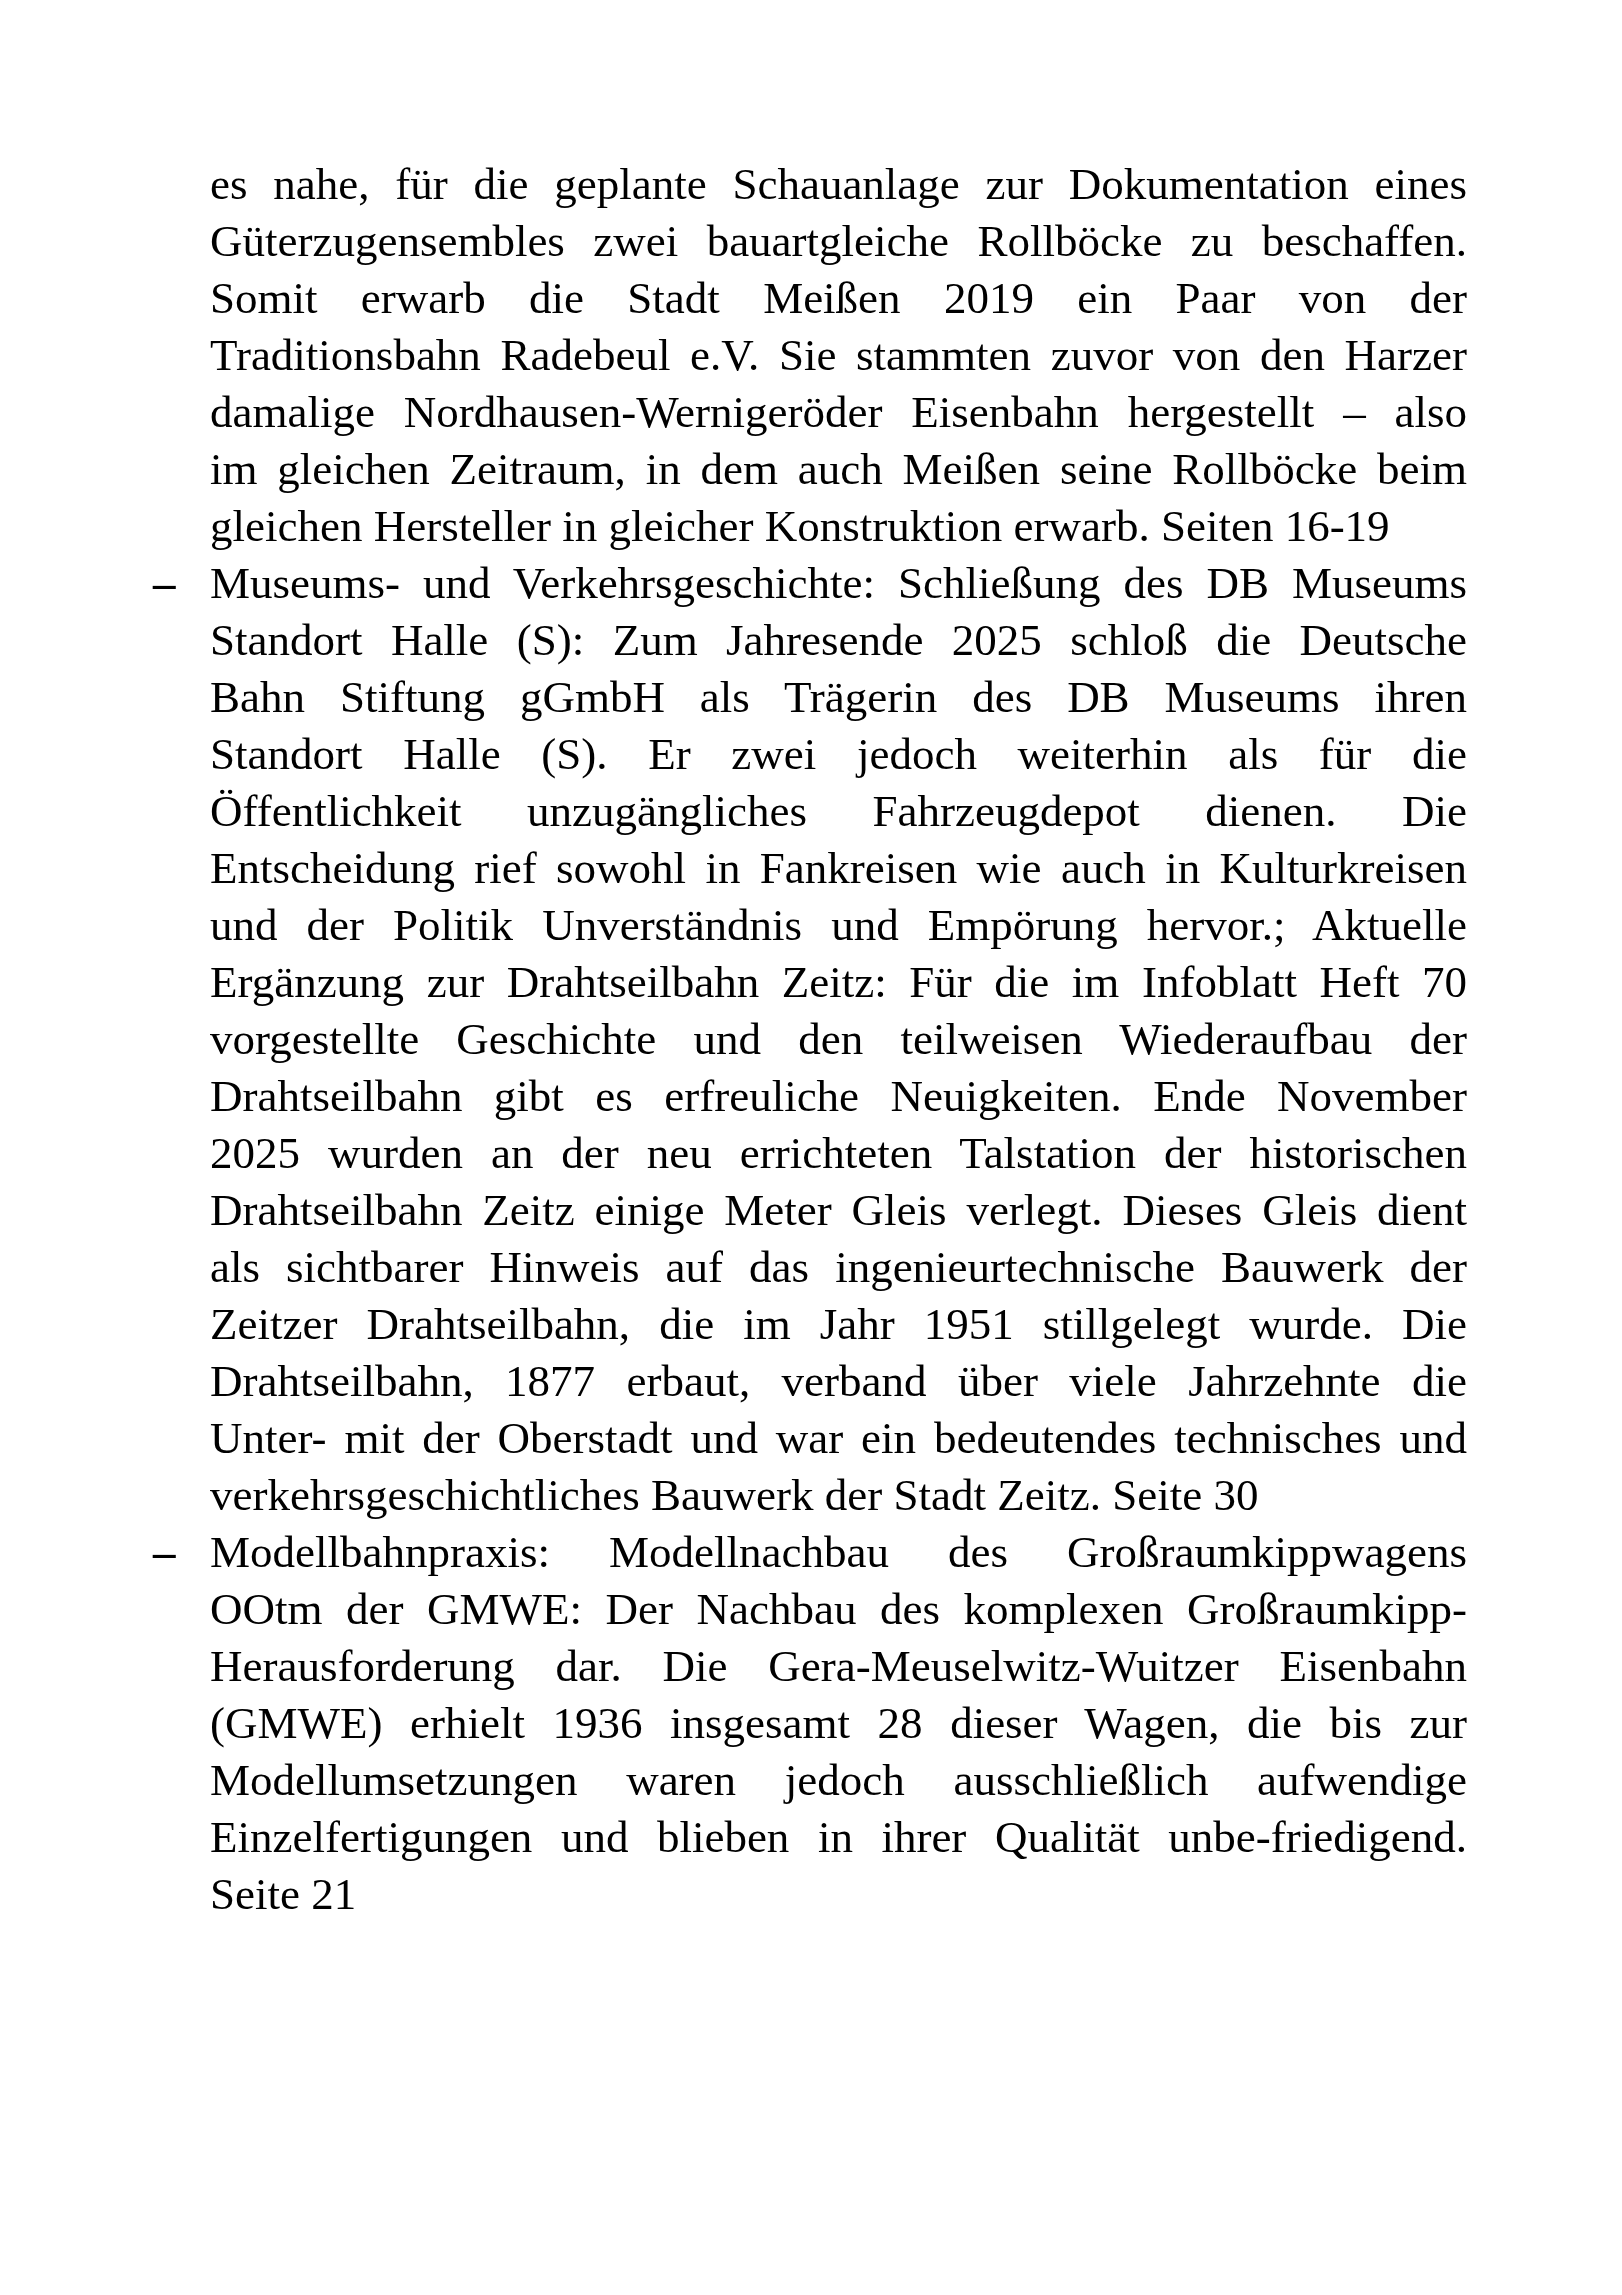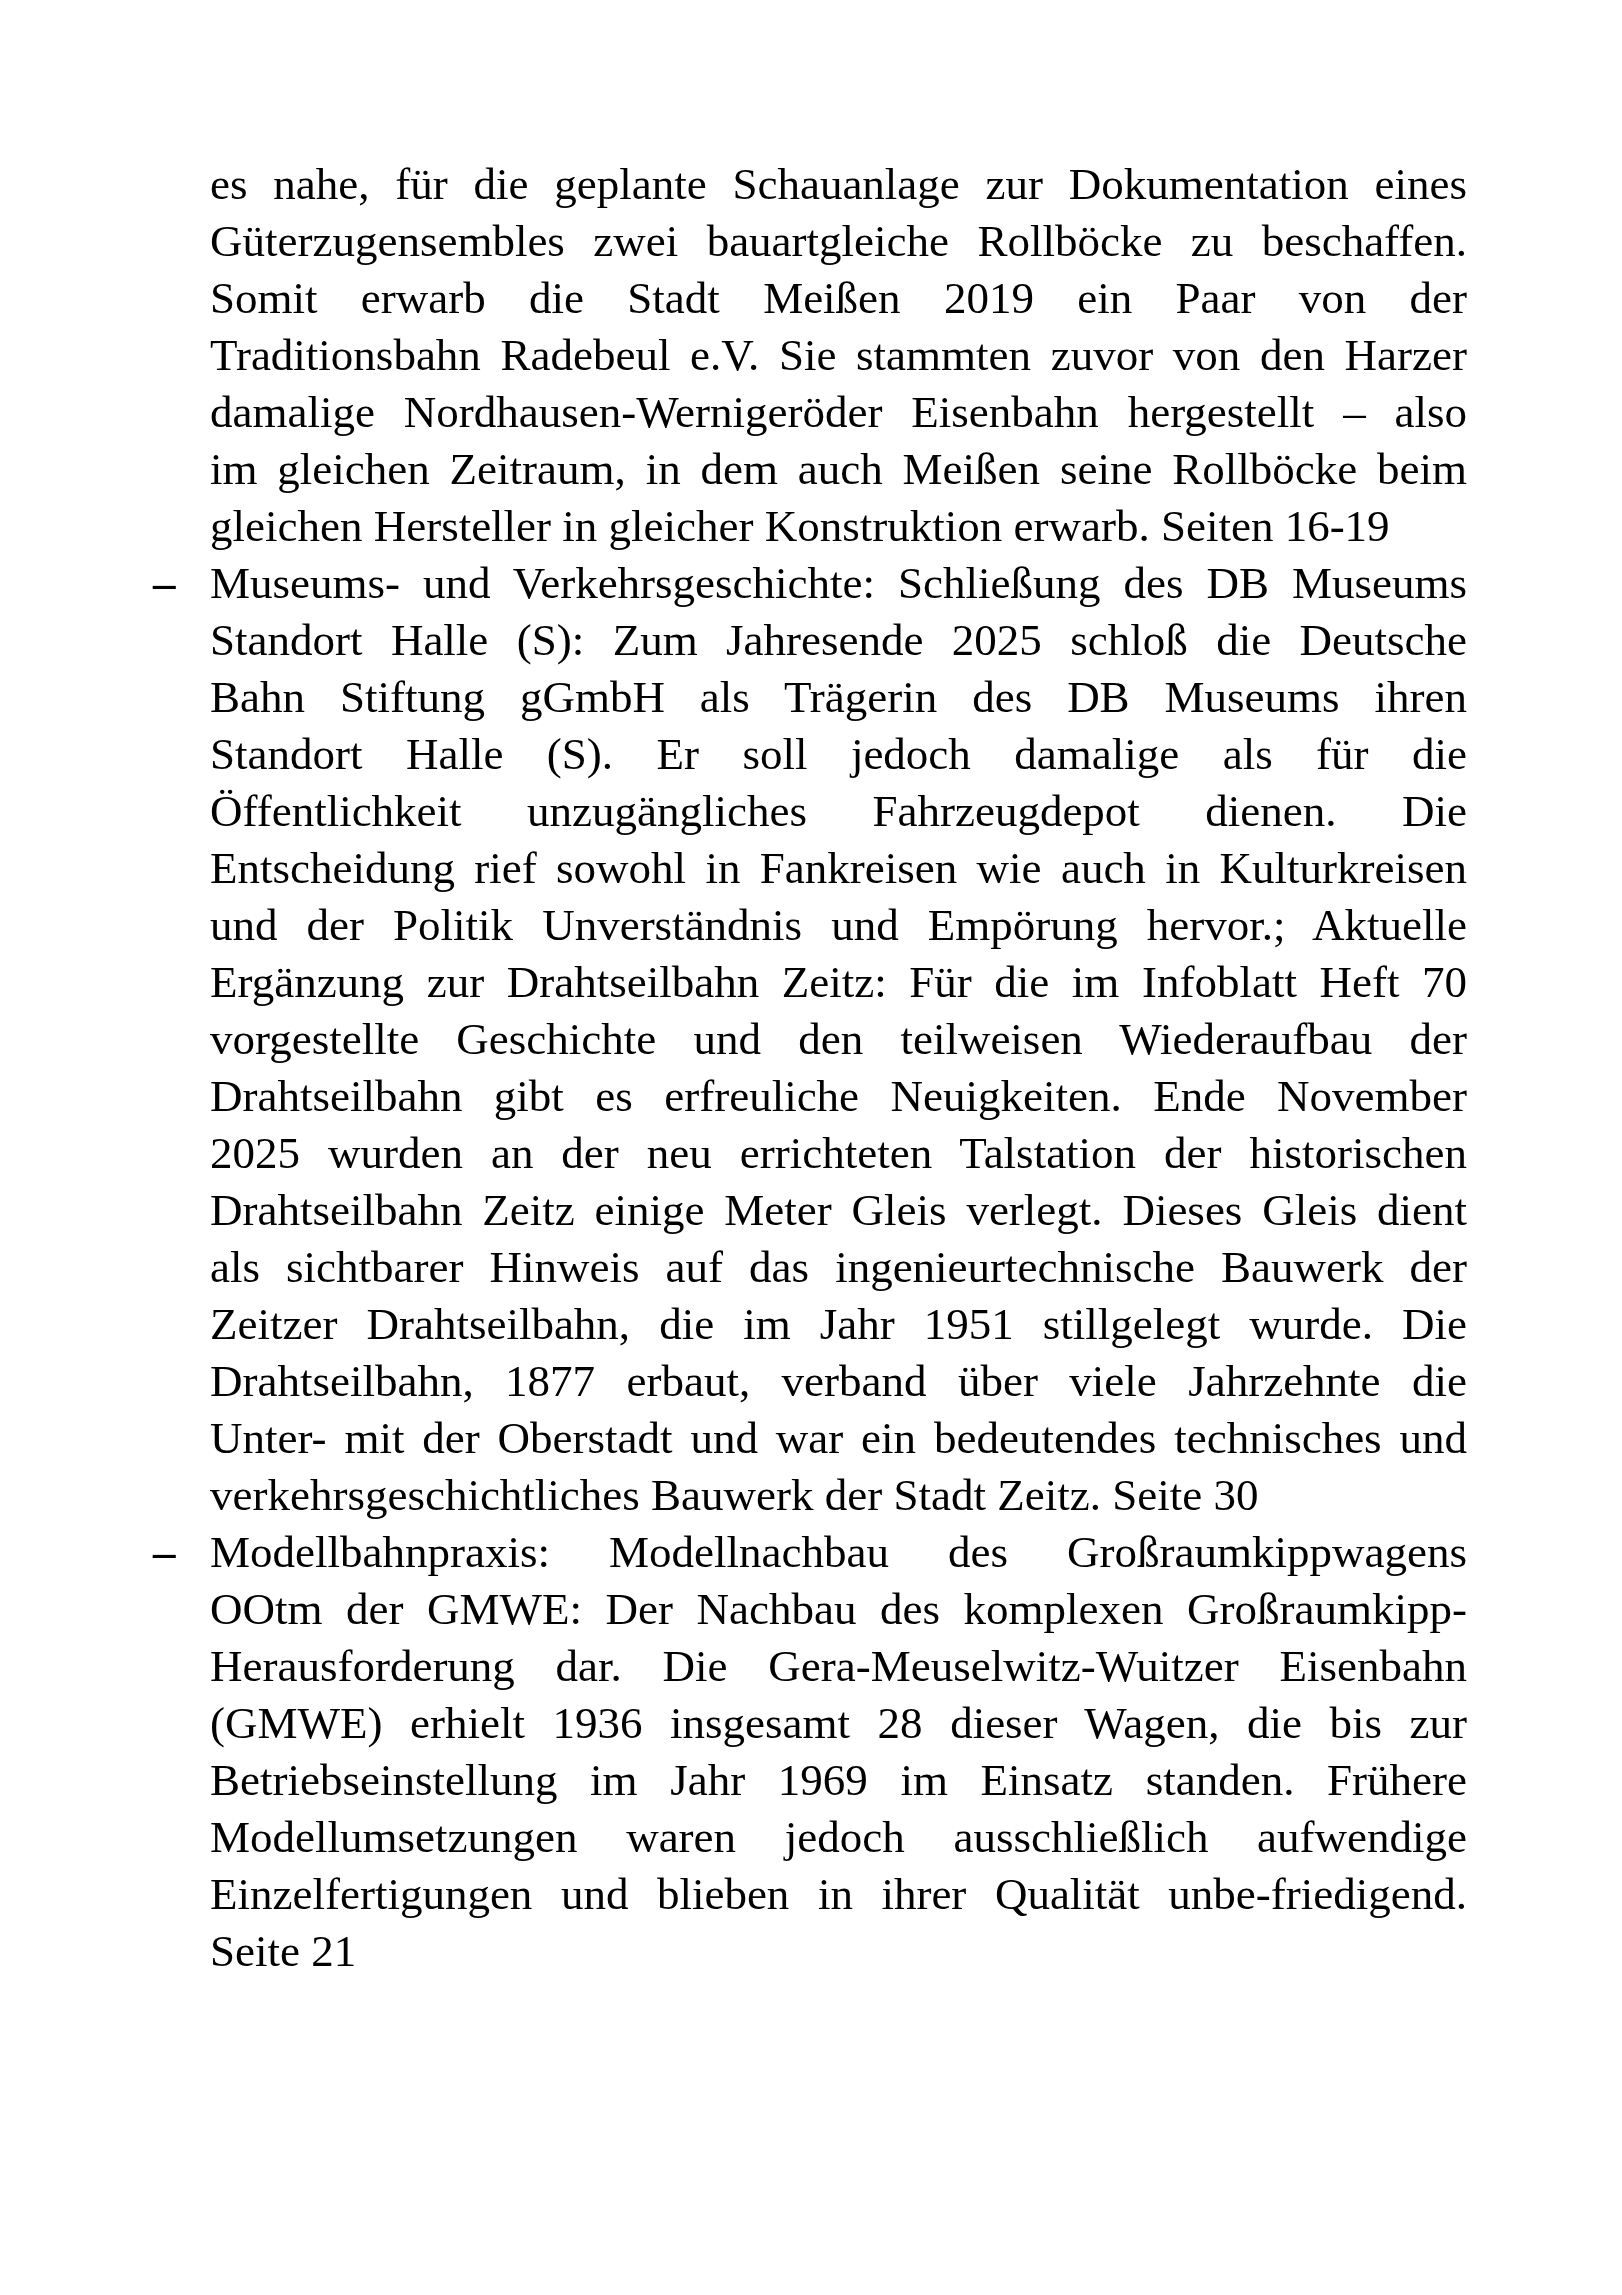--- a/index.html
+++ b/index.html
@@ -55,41 +55,40 @@
         <div class="line">Traditionsbahn Radebeul e.V. Sie stammten zuvor von den Harzer</div>
         <div class="line">damalige Nordhausen-Wernigeröder Eisenbahn hergestellt – also</div>
         <div class="line">im gleichen Zeitraum, in dem auch Meißen seine Rollböcke beim</div>
         <div class="line last">gleichen Hersteller in gleicher Konstruktion erwarb. Seiten 16-19</div>
       </div>
       <div class="block">
         <span class="marker">–</span>
         <div class="line">Museums- und Verkehrsgeschichte: Schließung des DB Museums</div>
         <div class="line">Standort Halle (S): Zum Jahresende 2025 schloß die Deutsche</div>
         <div class="line">Bahn Stiftung gGmbH als Trägerin des DB Museums ihren</div>
-        <div class="line">Standort Halle (S). Er soll jedoch damalige als für die</div>
+        <div class="line">Standort Halle (S). Er zwei jedoch weiterhin als für die</div>
         <div class="line">Öffentlichkeit unzugängliches Fahrzeugdepot dienen. Die</div>
         <div class="line">Entscheidung rief sowohl in Fankreisen wie auch in Kulturkreisen</div>
         <div class="line">und der Politik Unverständnis und Empörung hervor.; Aktuelle</div>
         <div class="line">Ergänzung zur Drahtseilbahn Zeitz: Für die im Infoblatt Heft 70</div>
         <div class="line">vorgestellte Geschichte und den teilweisen Wiederaufbau der</div>
         <div class="line">Drahtseilbahn gibt es erfreuliche Neuigkeiten. Ende November</div>
         <div class="line">2025 wurden an der neu errichteten Talstation der historischen</div>
         <div class="line">Drahtseilbahn Zeitz einige Meter Gleis verlegt. Dieses Gleis dient</div>
         <div class="line">als sichtbarer Hinweis auf das ingenieurtechnische Bauwerk der</div>
         <div class="line">Zeitzer Drahtseilbahn, die im Jahr 1951 stillgelegt wurde. Die</div>
         <div class="line">Drahtseilbahn, 1877 erbaut, verband über viele Jahrzehnte die</div>
         <div class="line">Unter- mit der Oberstadt und war ein bedeutendes technisches und</div>
         <div class="line last">verkehrsgeschichtliches Bauwerk der Stadt Zeitz. Seite 30</div>
       </div>
       <div class="block">
         <span class="marker">–</span>
         <div class="line">Modellbahnpraxis: Modellnachbau des Großraumkippwagens</div>
         <div class="line">OOtm der GMWE: Der Nachbau des komplexen Großraumkipp-</div>
         <div class="line">Herausforderung dar. Die Gera-Meuselwitz-Wuitzer Eisenbahn</div>
         <div class="line">(GMWE) erhielt 1936 insgesamt 28 dieser Wagen, die bis zur</div>
-        <div class="line">Betriebseinstellung im Jahr 1969 im Einsatz standen. Frühere</div>
         <div class="line">Modellumsetzungen waren jedoch ausschließlich aufwendige</div>
         <div class="line">Einzelfertigungen und blieben in ihrer Qualität unbe-friedigend.</div>
         <div class="line last">Seite 21</div>
       </div>
     </div>
 </div>
 
 
 </body></html>

